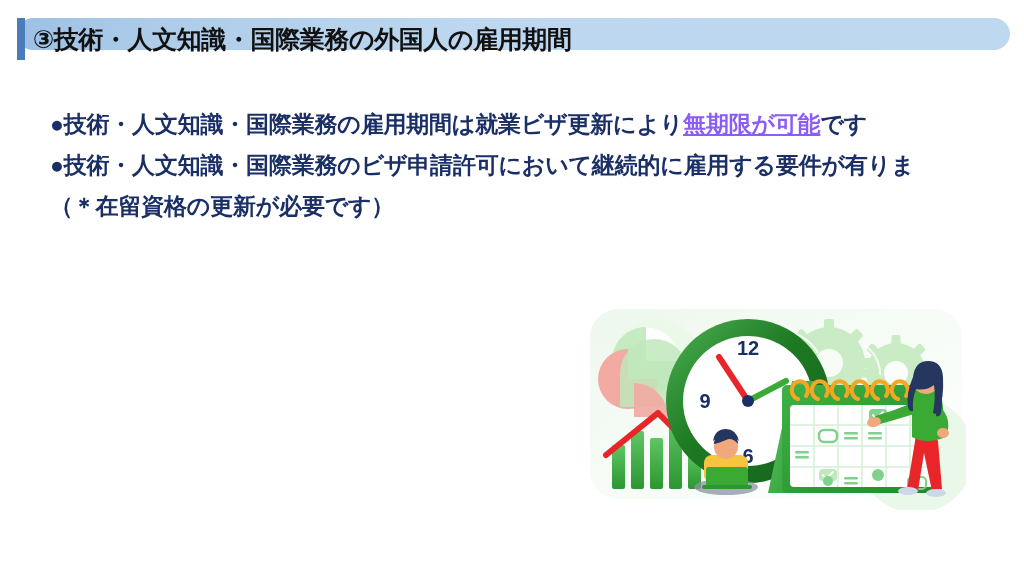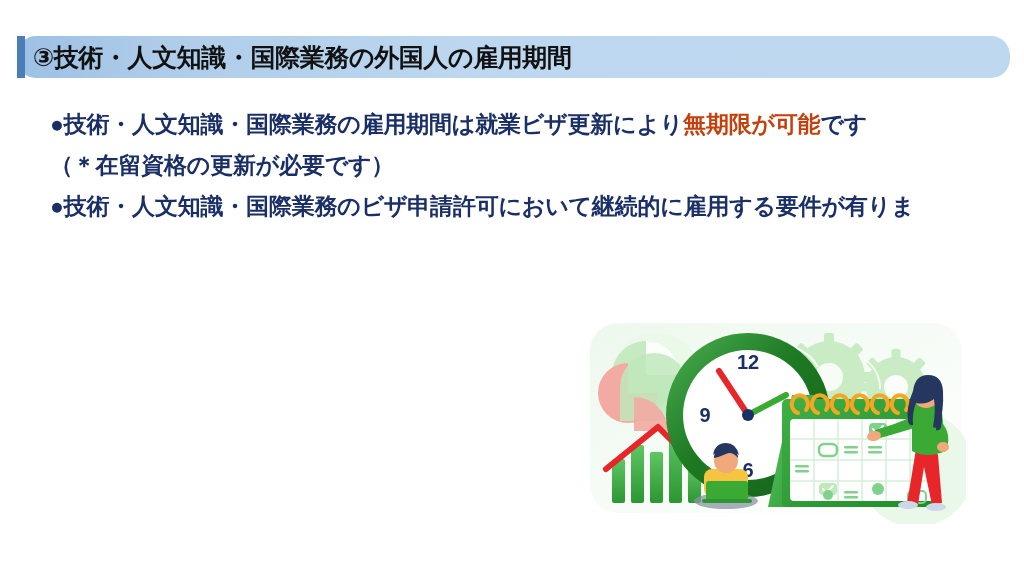--- a/index.html
+++ b/index.html
@@ -21,23 +21,23 @@
     left: 0; top: 0;
     width: 1024px;
     height: 576px;
     background: #ffffff;
   }
 
   
   #title-banner {
     position: absolute;
     left: 17px;
-    top: 36px;
+    top: 18px;
     width: 993px;
-    height: 42px;
+    height: 32px;
     background: linear-gradient(to right, #9cc0e4 0%, #aecce9 14%, #bcd7ef 45%, #bed8f0 100%);
     border-radius: 19px;
   }
   #title-accent {
     position: absolute;
     left: 0px;
     top: 0px;
     width: 8px;
     height: 42px;
     background: #4a7ebb;
@@ -65,28 +65,29 @@
   .body-line {
     font-size: 23px;
     font-weight: bold;
     color: #1a2f66;
     line-height: 41px;
     height: 41px;
     white-space: nowrap;
     letter-spacing: -0.2px;
   }
   .hl-red {
-    color: #c2410c;
+    color: #8b5cf6;
+    text-decoration: underline;
   }
 
   
   #illustration {
     position: absolute;
     left: 586px;
-    top: 319px;
+    top: 305px;
     width: 380px;
     height: 205px;
   }
   #illustration svg {
     display: block;
     width: 380px;
     height: 205px;
   }
 </style>
 </head>
@@ -99,25 +100,25 @@
     <div id="title-text">③技術・人文知識・国際業務の外国人の雇用期間</div>
   </div>
 
   <div id="body-copy">
 
     <div class="body-line">
       <span>●技術・人文知識・国際業務の雇用期間は就業ビザ更新により</span><span class="hl-red">無期限が可能</span><span>です</span>
     </div>
 
     <div class="body-line">
+      <span>●技術・人文知識・国際業務のビザ申請許可において継続的に雇用する要件が有りま</span>
+    </div>
+
+    <div class="body-line">
       <span>（＊在留資格の更新が必要です）</span>
-    </div>
-
-    <div class="body-line">
-      <span>●技術・人文知識・国際業務のビザ申請許可において継続的に雇用する要件が有りま</span>
     </div>
 
 
   </div>
 
   <div id="illustration">
     <svg viewBox="0 0 380 205" xmlns="http://www.w3.org/2000/svg">
       <defs>
         <linearGradient id="ringGrad" x1="0" y1="0" x2="1" y2="1">
           <stop offset="0%" stop-color="#4cb053"></stop>

